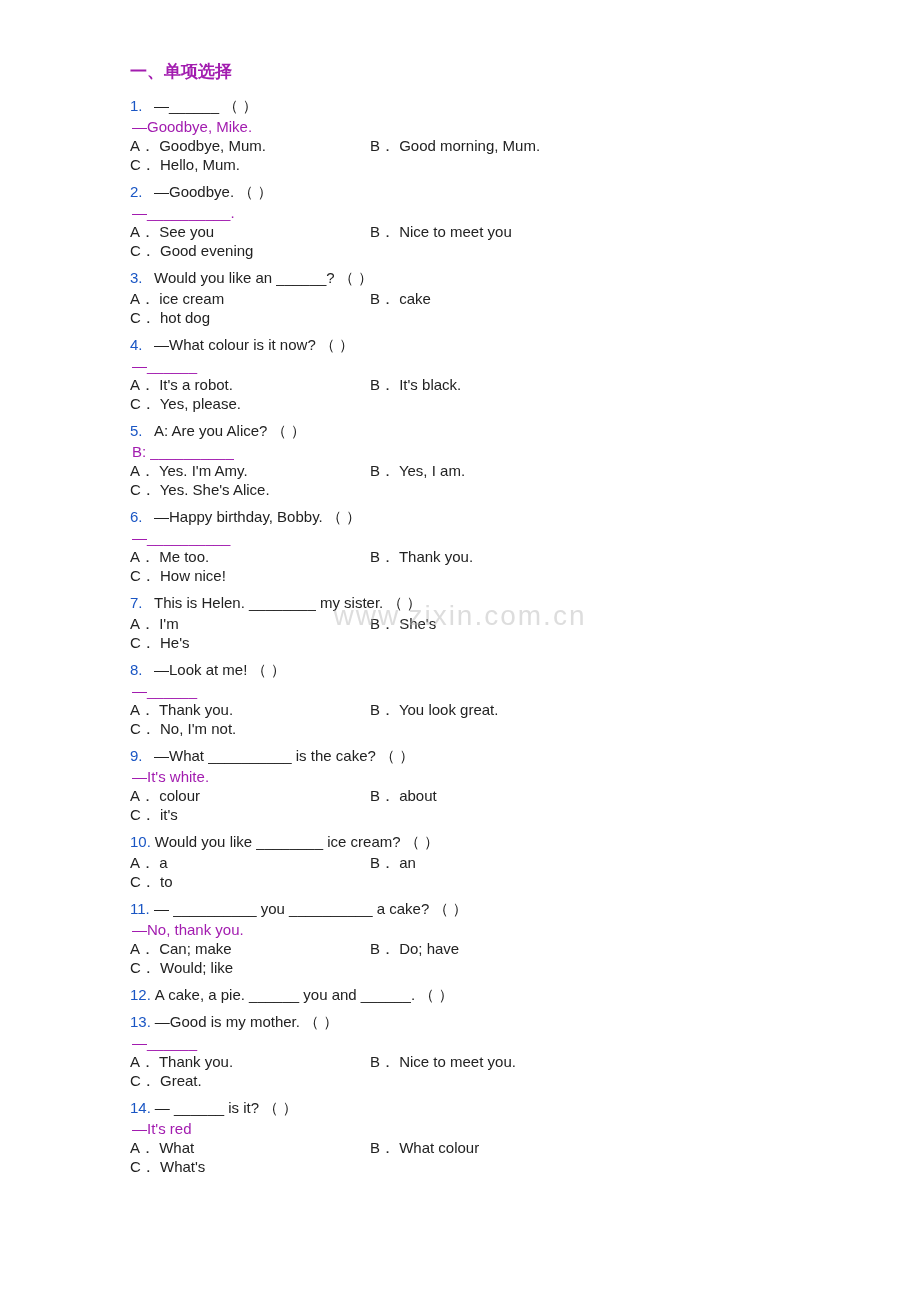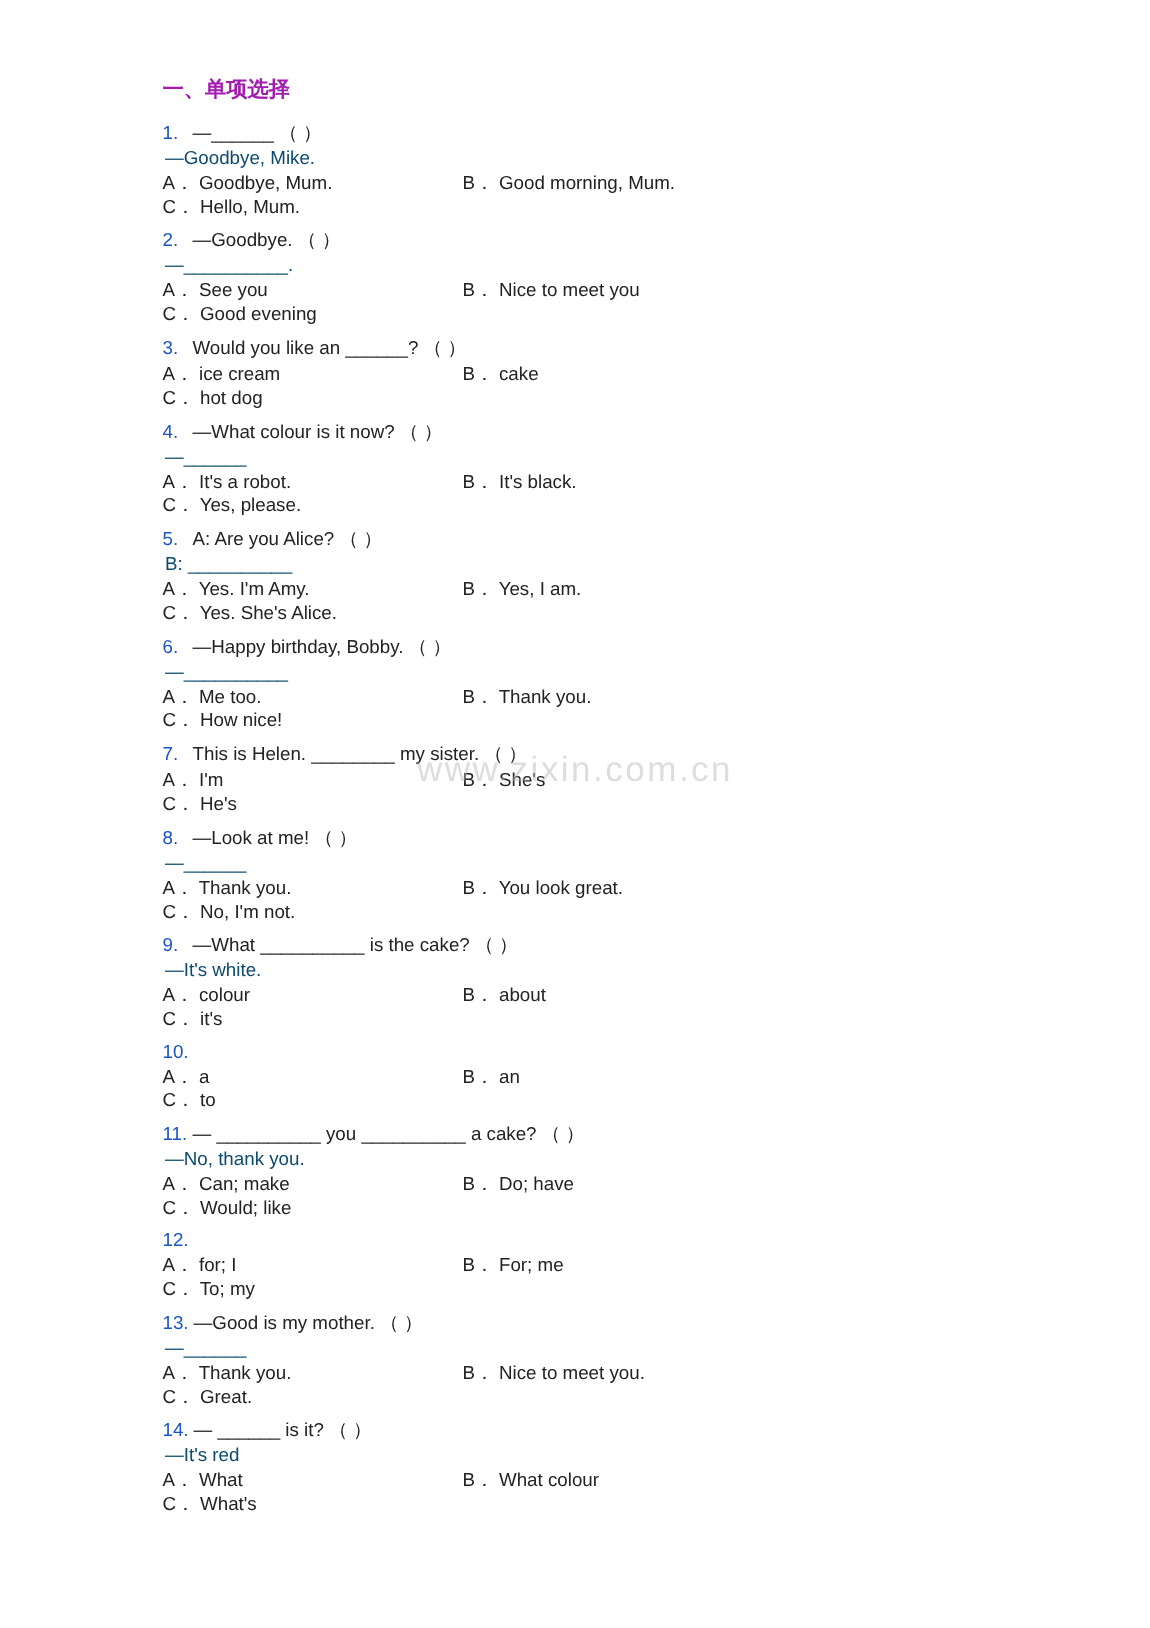--- a/index.html
+++ b/index.html
@@ -36,21 +36,21 @@
       font-family: Arial, sans-serif;
     }
     .q-text {
       font-family: Liberation Sans, sans-serif;
       font-size: 15px;
       color: #222;
     }
     .answer-line {
       font-family: Arial, sans-serif;
       font-size: 15px;
-      color: #0c4a6e;
+      color: #a21caf;
       margin-bottom: 2px;
       margin-left: 2px;
     }
     .options-row {
       display: flex;
       flex-wrap: wrap;
       margin-bottom: 4px;
       gap: 0;
     }
     .option {
@@ -181,20 +181,21 @@
       <div class="answer-line">—It's white.</div>
       <div class="options-row">
         <div class="option">A． colour</div>
         <div class="option">B． about</div>
         <div class="option">C． it's</div>
       </div>
     </div>
     <div class="question-block">
       <div class="question-line">
         <span class="q-num">10.</span>
+        <span class="q-text">Would you like ________ ice cream? （ ）</span>
       </div>
       <div class="options-row">
         <div class="option">A． a</div>
         <div class="option">B． an</div>
         <div class="option">C． to</div>
       </div>
     </div>
     <div class="question-block">
       <div class="question-line">
         <span class="q-num">11.</span>
@@ -203,25 +204,21 @@
       <div class="answer-line">—No, thank you.</div>
       <div class="options-row">
         <div class="option">A． Can; make</div>
         <div class="option">B． Do; have</div>
         <div class="option">C． Would; like</div>
       </div>
     </div>
     <div class="question-block">
       <div class="question-line">
         <span class="q-num">12.</span>
-      </div>
-      <div class="options-row">
-        <div class="option">A． for; I</div>
-        <div class="option">B． For; me</div>
-        <div class="option">C． To; my</div>
+        <span class="q-text">A cake, a pie. ______ you and ______. （ ）</span>
       </div>
     </div>
     <div class="question-block">
       <div class="question-line">
         <span class="q-num">13.</span>
         <span class="q-text">—Good is my mother. （ ）</span>
       </div>
       <div class="answer-line">—______</div>
       <div class="options-row">
         <div class="option">A． Thank you.</div>

